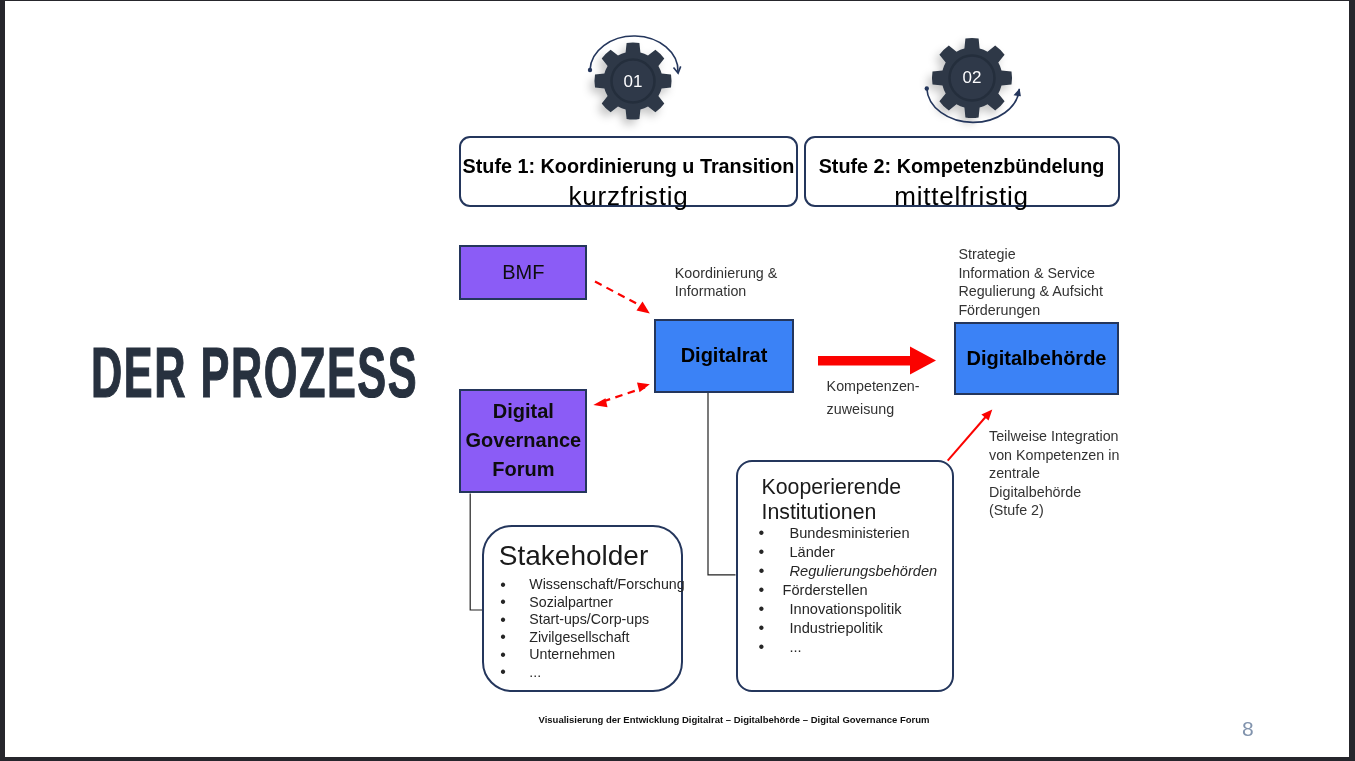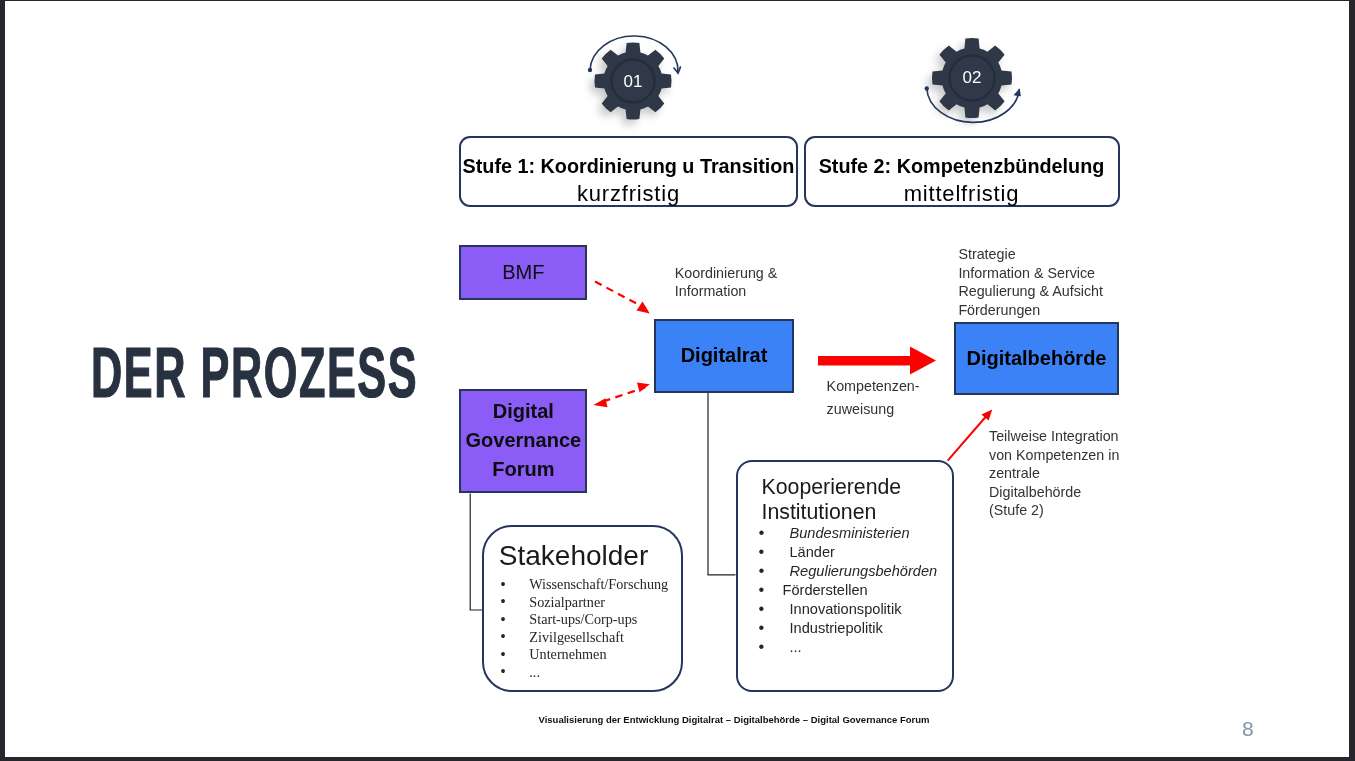--- a/index.html
+++ b/index.html
@@ -7,21 +7,21 @@
        font-family:"Liberation Sans",sans-serif;}
   .slide{position:absolute;left:5px;top:1px;width:1344px;height:756px;background:#ffffff;}
   .abs{position:absolute;}
   svg.overlay{position:absolute;left:0;top:0;width:1344px;height:756px;}
   .title{position:absolute;left:86px;top:332px;font-weight:bold;color:#27313f;
          font-size:70px;letter-spacing:2.5px;-webkit-text-stroke:1.2px #27313f;transform:scale(0.618,1.0);transform-origin:0 0;
          white-space:nowrap;}
   .stufebox{position:absolute;border:2px solid #24365c;border-radius:11px;background:#fff;
             text-align:center;color:#000;}
   .stufebox .l1{font-weight:bold;font-size:19.8px;margin-top:17px;}
-  .stufebox .l2{font-size:22px;margin-top:3px;letter-spacing:0.8px;}
+  .stufebox .l2{font-size:26px;margin-top:3px;letter-spacing:0.8px;}
   .gbox{position:absolute;background:#8b5cf6;border:2px solid #24365c;color:#0d0d0d;
         display:flex;align-items:center;justify-content:center;text-align:center;}
   .bbox{position:absolute;background:#3b82f6;border:2px solid #24365c;color:#000;
         display:flex;align-items:center;justify-content:center;text-align:center;
         font-weight:bold;font-size:20px;}
   .rbox{position:absolute;border:2px solid #24365c;background:#fff;color:#1a1a1a;}
   .note{position:absolute;color:#333;font-size:14.3px;line-height:18.5px;}
   ul.blt{list-style:none;margin:0;padding:0;font-size:15px;color:#262626;}
   ul.blt li{position:relative;padding-left:45px;}
   ul.blt li:before{content:"•";position:absolute;left:16px;font-size:1.12em;top:-0.05em;}
@@ -90,34 +90,34 @@
   <div class="bbox" style="left:649px;top:317.5px;width:136px;height:70px;">Digitalrat</div>
   <div class="bbox" style="left:949px;top:320.5px;width:161px;height:69px;">Digitalbehörde</div>
 
   <div class="note" style="left:669.8px;top:262.5px;">Koordinierung &amp;<br>Information</div>
   <div class="note" style="left:953.4px;top:244px;">Strategie<br>Information &amp; Service<br>Regulierung &amp; Aufsicht<br>Förderungen</div>
   <div class="note" style="left:821.6px;top:374px;line-height:22.8px;">Kompetenzen-<br>zuweisung</div>
   <div class="note" style="left:984px;top:426px;">Teilweise Integration<br>von Kompetenzen in<br>zentrale<br>Digitalbehörde<br>(Stufe 2)</div>
 
   <div class="rbox" style="left:477.3px;top:523.8px;width:197px;height:163px;border-radius:30px;">
     <div style="font-size:28px;margin:13.5px 0 4px 14.5px;">Stakeholder</div>
-    <ul class="blt" style="line-height:17.5px;font-size:14.2px;font-family:Liberation Serif, serif;">
+    <ul class="blt" style="line-height:17.5px;font-size:14.2px;">
       <li>Wissenschaft/Forschung</li>
       <li>Sozialpartner</li>
       <li>Start-ups/Corp-ups</li>
       <li>Zivilgesellschaft</li>
       <li>Unternehmen</li>
       <li>...</li>
     </ul>
   </div>
 
   <div class="rbox" style="left:730.5px;top:458.5px;width:214px;height:228.3px;border-radius:16px;">
     <div style="font-size:21.3px;line-height:25.5px;margin:13px 0 0 24px;">Kooperierende<br>Institutionen</div>
     <ul class="blt k" style="line-height:19px;font-size:14.6px;margin-top:-1.5px;">
-      <li style="padding-left:52px;font-style:italic;">Bundesministerien</li>
+      <li style="padding-left:52px;">Bundesministerien</li>
       <li style="padding-left:52px;">Länder</li>
       <li style="padding-left:52px;font-style:italic;">Regulierungsbehörden</li>
       <li style="">Förderstellen</li>
       <li style="padding-left:52px;">Innovationspolitik</li>
       <li style="padding-left:52px;">Industriepolitik</li>
       <li style="padding-left:52px;">...</li>
     </ul>
   </div>
 
   <div class="abs" style="left:0;top:713px;width:1458px;text-align:center;font-size:9.5px;font-weight:bold;color:#111;">Visualisierung der Entwicklung Digitalrat – Digitalbehörde – Digital Governance Forum</div>

